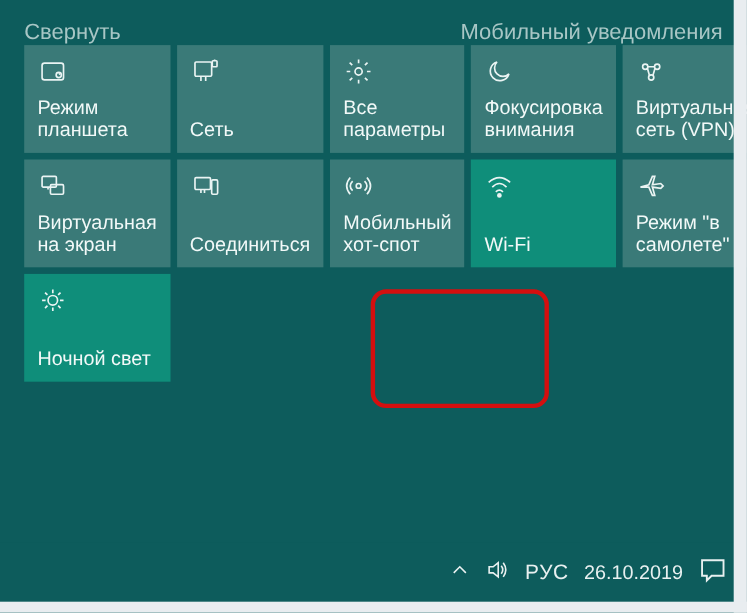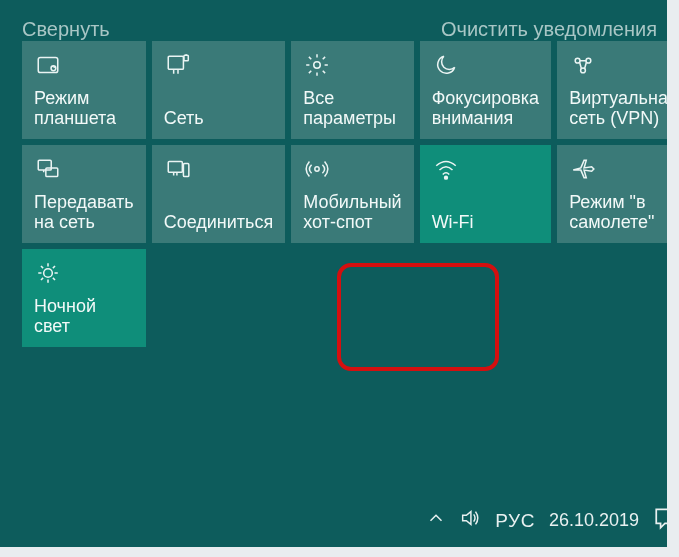--- a/index.html
+++ b/index.html
@@ -67,21 +67,21 @@
   .taskbar {
     position: absolute;
     bottom: 9px;
     left: 0;
     right: 0;
     height: 55px;
     background: #0d5c5c;
     display: flex;
     justify-content: flex-end;
     align-items: center;
-    padding-right: 0;
+    padding-right: 18px;
     gap: 14px;
     color: #e8f0f0;
     font-size: 19px;
   }
   .taskbar .tray-icons {
     display: flex;
     align-items: center;
     gap: 12px;
   }
   .taskbar .tray-icons svg {
@@ -117,21 +117,21 @@
     height: 10px;
     background: #e9edf0;
   }
 </style>
 </head>
 <body>
 
 <div class="panel">
   <div class="top-row">
     <span>Свернуть</span>
-    <span>Очистить уведомления</span>
+    <span>Мобильный уведомления</span>
   </div>
   <div class="grid" id="grid">
       <div class="tile">
         <div class="icon">
           <svg viewBox="0 0 24 24">
             <rect x="3" y="5" width="18" height="14" rx="2"></rect>
             <circle cx="17" cy="15" r="2.2"></circle>
             <path d="M17 13.5 L18.2 14.6" stroke-width="1.2"></path>
           </svg>
         </div>
@@ -177,21 +177,21 @@
         <div class="label">Виртуальная сеть (VPN)</div>
       </div>
       <div class="tile">
         <div class="icon">
           <svg viewBox="0 0 24 24">
             <rect x="3" y="4" width="12" height="9" rx="1"></rect>
             <rect x="10" y="11" width="11" height="8" rx="1"></rect>
             <path d="M8 13 L8 15"></path>
           </svg>
         </div>
-        <div class="label">Передавать на сеть</div>
+        <div class="label">Виртуальная на экран</div>
       </div>
       <div class="tile">
         <div class="icon">
           <svg viewBox="0 0 24 24">
             <rect x="3" y="5" width="13" height="10" rx="1"></rect>
             <path d="M8 15 L8 18 M11 15 L11 18"></path>
             <rect x="17" y="7" width="5" height="12" rx="1"></rect>
           </svg>
         </div>
         <div class="label">Соединиться</div>

